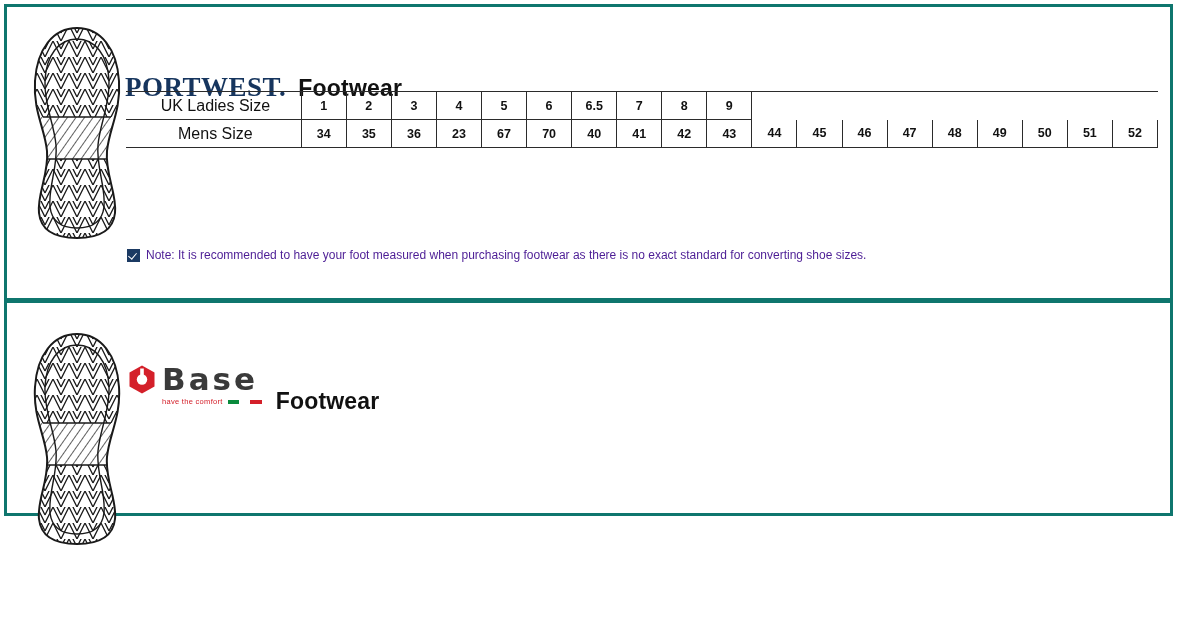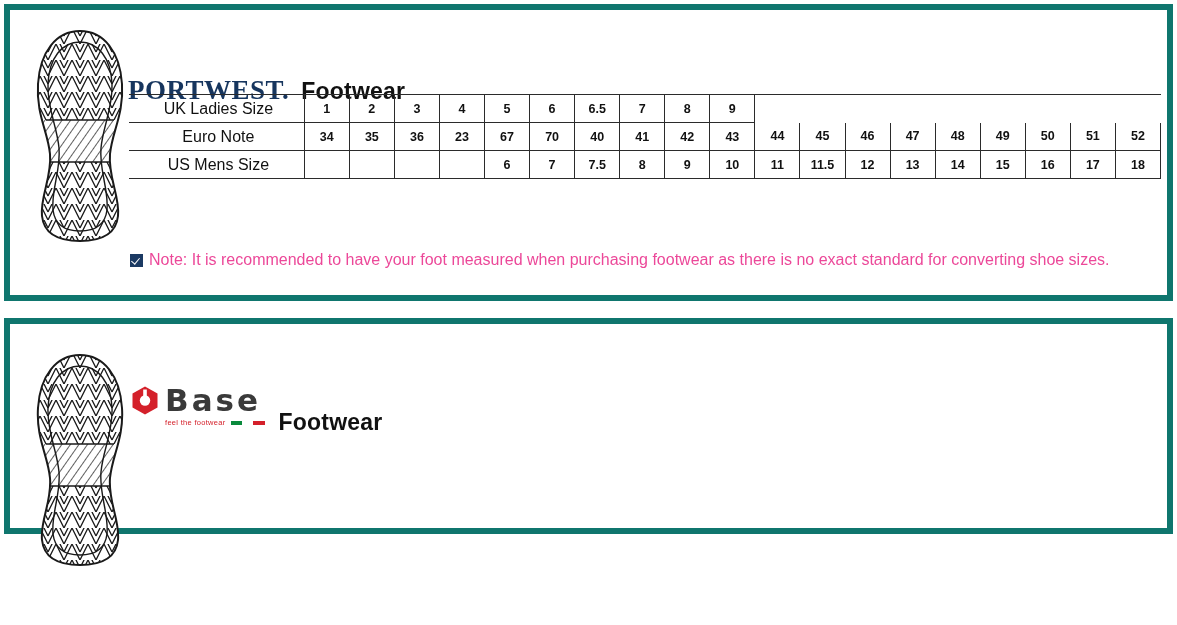--- a/index.html
+++ b/index.html
@@ -11,31 +11,31 @@
     width: 1177px;
     height: 625px;
     font-family: "Liberation Sans", sans-serif;
     color: #1a1a1a;
     position: relative;
     overflow: hidden;
   }
   .panel {
     position: absolute;
     left: 4px;
-    border: 6px solid #0f766e;
+    border: 3px solid #0f766e;
     background: #ffffff;
     box-sizing: border-box;
   }
   #panel-portwest {
     top: 4px;
     width: 1169px;
     height: 297px;
   }
   #panel-base {
-    top: 318px;
+    top: 300px;
     width: 1169px;
     height: 216px;
     padding-left: 19px;
   }
 
   
   .sole-wrap {
     position: absolute;
     left: 22px;
     top: 18px;
@@ -166,22 +166,22 @@
     border-right: none;
     border-bottom: none;
   }
   #portwest-table td.nolineb {
     border-bottom: none;
   }
 
   
   .note {
     position: absolute;
-    font-size: 16px;
-    color: #ec4899;
+    font-size: 12px;
+    color: #4c1d95;
     display: flex;
     align-items: center;
     gap: 6px;
     white-space: nowrap;
   }
   #note-portwest { left: 120px; top: 241px; }
   .note-check {
     display: inline-block;
     width: 11px;
     height: 11px;
@@ -279,62 +279,40 @@
         <td class="noline"></td>
         <td class="noline"></td>
         <td class="noline"></td>
         <td class="noline"></td>
         <td class="noline"></td>
         <td class="noline"></td>
         <td class="noline"></td>
         <td class="noline"></td>
       </tr>
       <tr>
-        <td class="rowlabel">Euro Note</td>
+        <td class="rowlabel">Mens Size</td>
         <td>34</td>
         <td>35</td>
         <td>36</td>
         <td>23</td>
         <td>67</td>
         <td>70</td>
         <td>40</td>
         <td>41</td>
         <td>42</td>
         <td>43</td>
         <td>44</td>
         <td>45</td>
         <td>46</td>
         <td>47</td>
         <td>48</td>
         <td>49</td>
         <td>50</td>
         <td>51</td>
         <td>52</td>
-      </tr>
-      <tr>
-        <td class="rowlabel">US Mens Size</td>
-        <td></td>
-        <td></td>
-        <td></td>
-        <td></td>
-        <td>6</td>
-        <td>7</td>
-        <td>7.5</td>
-        <td>8</td>
-        <td>9</td>
-        <td>10</td>
-        <td>11</td>
-        <td>11.5</td>
-        <td>12</td>
-        <td>13</td>
-        <td>14</td>
-        <td>15</td>
-        <td>16</td>
-        <td>17</td>
-        <td>18</td>
       </tr>
     </tbody>
   </table>
 
   <div class="note" id="note-portwest">
     <span class="note-check"></span>
     <span>Note: It is recommended to have your foot measured when purchasing footwear as there is no exact standard for converting shoe sizes.</span>
   </div>
 </div>
 
@@ -373,21 +351,21 @@
         <span class="base-hex">
           <svg viewBox="0 0 26 29" width="26" height="29" aria-hidden="true">
             <polygon points="13,0.5 25.5,7.5 25.5,21.5 13,28.5 0.5,21.5 0.5,7.5" fill="#d4202a"></polygon>
             <circle cx="13" cy="14.5" r="5.2" fill="#ffffff"></circle>
             <rect x="11.2" y="3.5" width="3.6" height="9" fill="#ffffff"></rect>
           </svg>
         </span>
         <span class="base-word">Base</span>
       </span>
       <span class="base-tag">
-        <span class="base-tag-text">feel the footwear</span>
+        <span class="base-tag-text">have the comfort</span>
         <span class="flag">
             <i class="g"></i>
             <i class="w"></i>
             <i class="r"></i>
           </span>
       </span>
     </span>
     <span class="footwear-word">Footwear</span>
   </div>
 

